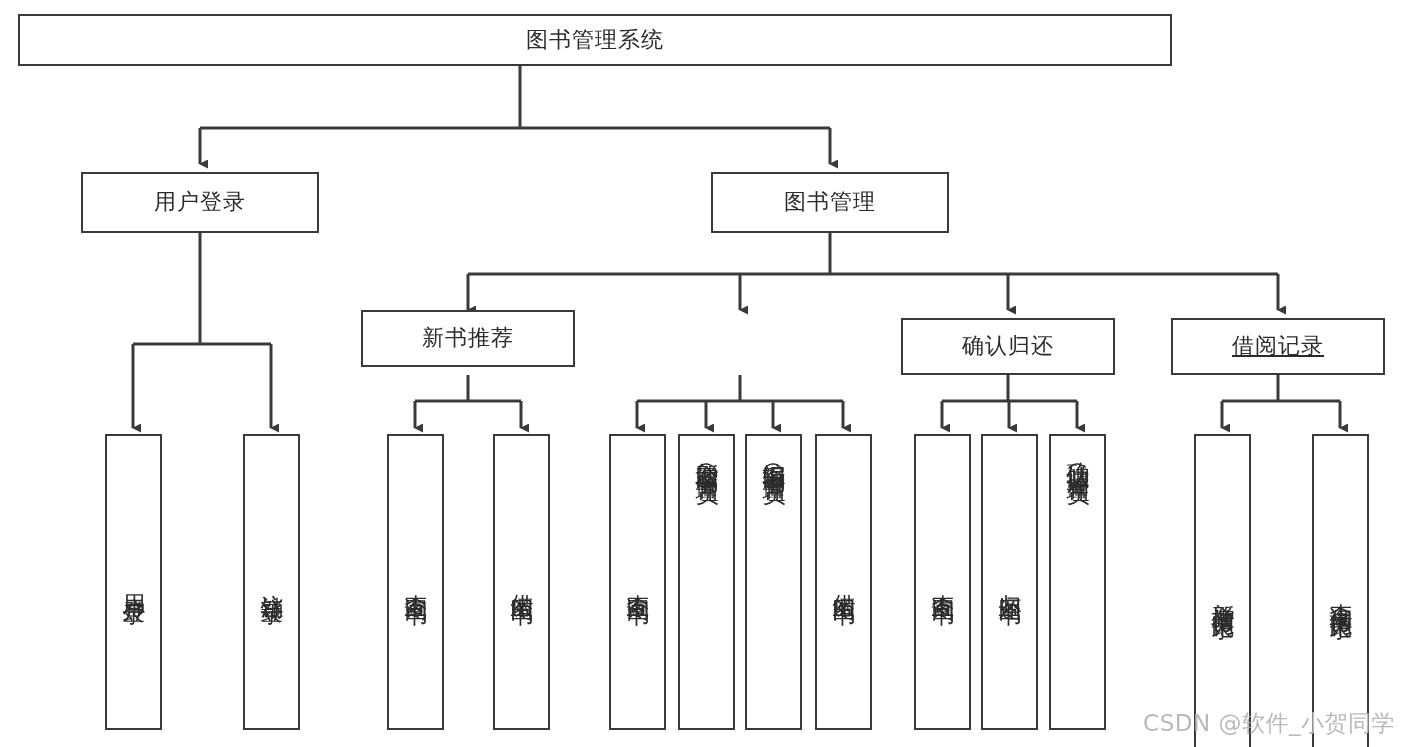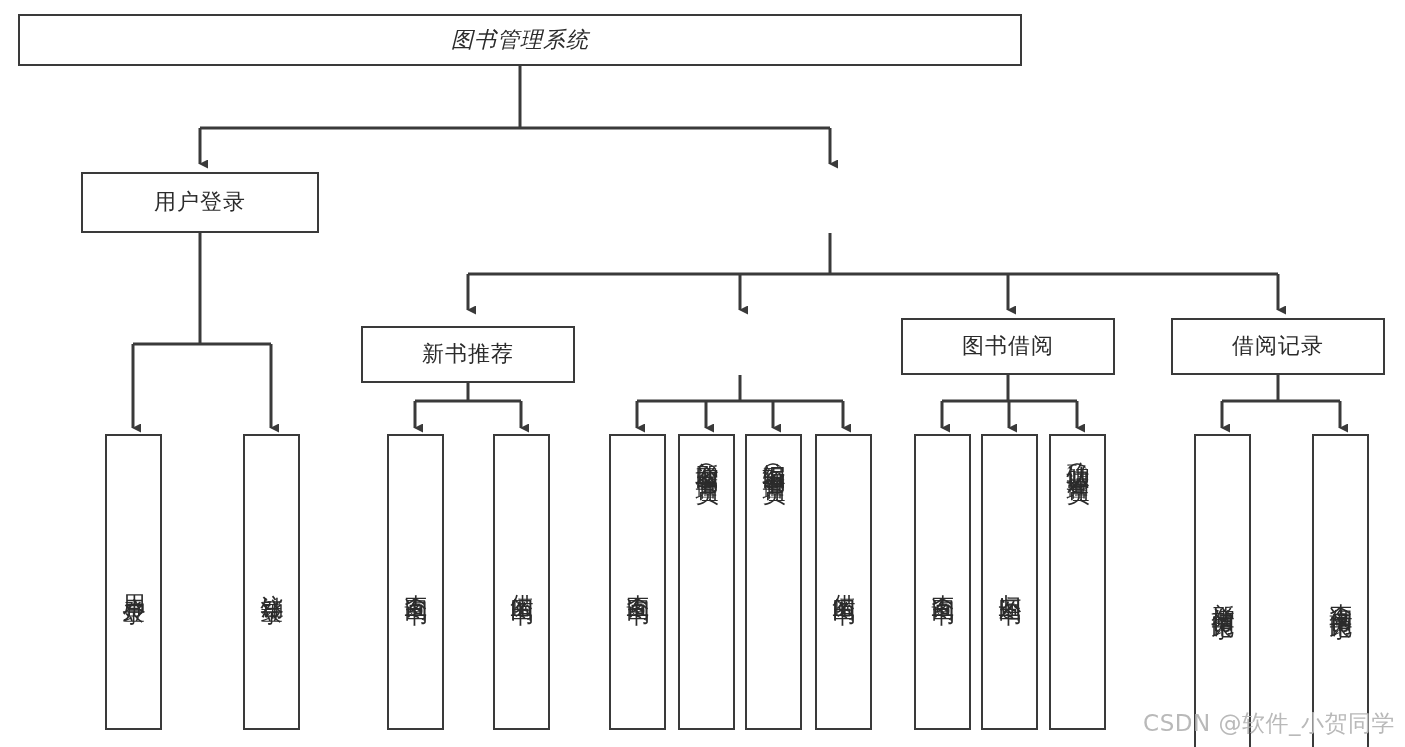--- a/index.html
+++ b/index.html
@@ -119,35 +119,38 @@
       <path d="M1009,401 L1009,428" marker-end="url(#arrowhead)"></path>
       <path d="M1077,401 L1077,428" marker-end="url(#arrowhead)"></path>
 
       <path d="M1278,375 L1278,401"></path>
       <path d="M1222,401 L1340,401"></path>
       <path d="M1222,401 L1222,428" marker-end="url(#arrowhead)"></path>
       <path d="M1340,401 L1340,428" marker-end="url(#arrowhead)"></path>
     </g>
   </svg>
 
-  <div class="node-box horiz" style="left:18px; top:14px; width:1004px; height:52px;font-style:italic;">
+  <div class="node-box horiz" style="left:18px; top:14px; width:1154px; height:52px;">
     <span>图书管理系统</span>
   </div>
 
   <div class="node-box horiz" style="left:81px; top:172px; width:238px; height:61px;">
     <span>用户登录</span>
   </div>
+  <div class="node-box horiz" style="left:711px; top:172px; width:238px; height:61px;">
+    <span>图书管理</span>
+  </div>
 
-  <div class="node-box horiz" style="left:361px; top:326px; width:214px; height:57px;">
+  <div class="node-box horiz" style="left:361px; top:310px; width:214px; height:57px;">
     <span>新书推荐</span>
   </div>
   <div class="node-box horiz" style="left:901px; top:318px; width:214px; height:57px;">
-    <span>图书借阅</span>
+    <span>确认归还</span>
   </div>
-  <div class="node-box horiz" style="left:1171px; top:318px; width:214px; height:57px;">
+  <div class="node-box horiz" style="left:1171px; top:318px; width:214px; height:57px;text-decoration:underline;">
     <span>借阅记录</span>
   </div>
 
   <div class="node-box vert centered" style="left:105px; top:434px; width:57px; height:296px;">
     <span class="vert-label">用户登录</span>
   </div>
   <div class="node-box vert centered" style="left:243px; top:434px; width:57px; height:296px;">
     <span class="vert-label">注销登录</span>
   </div>
 

